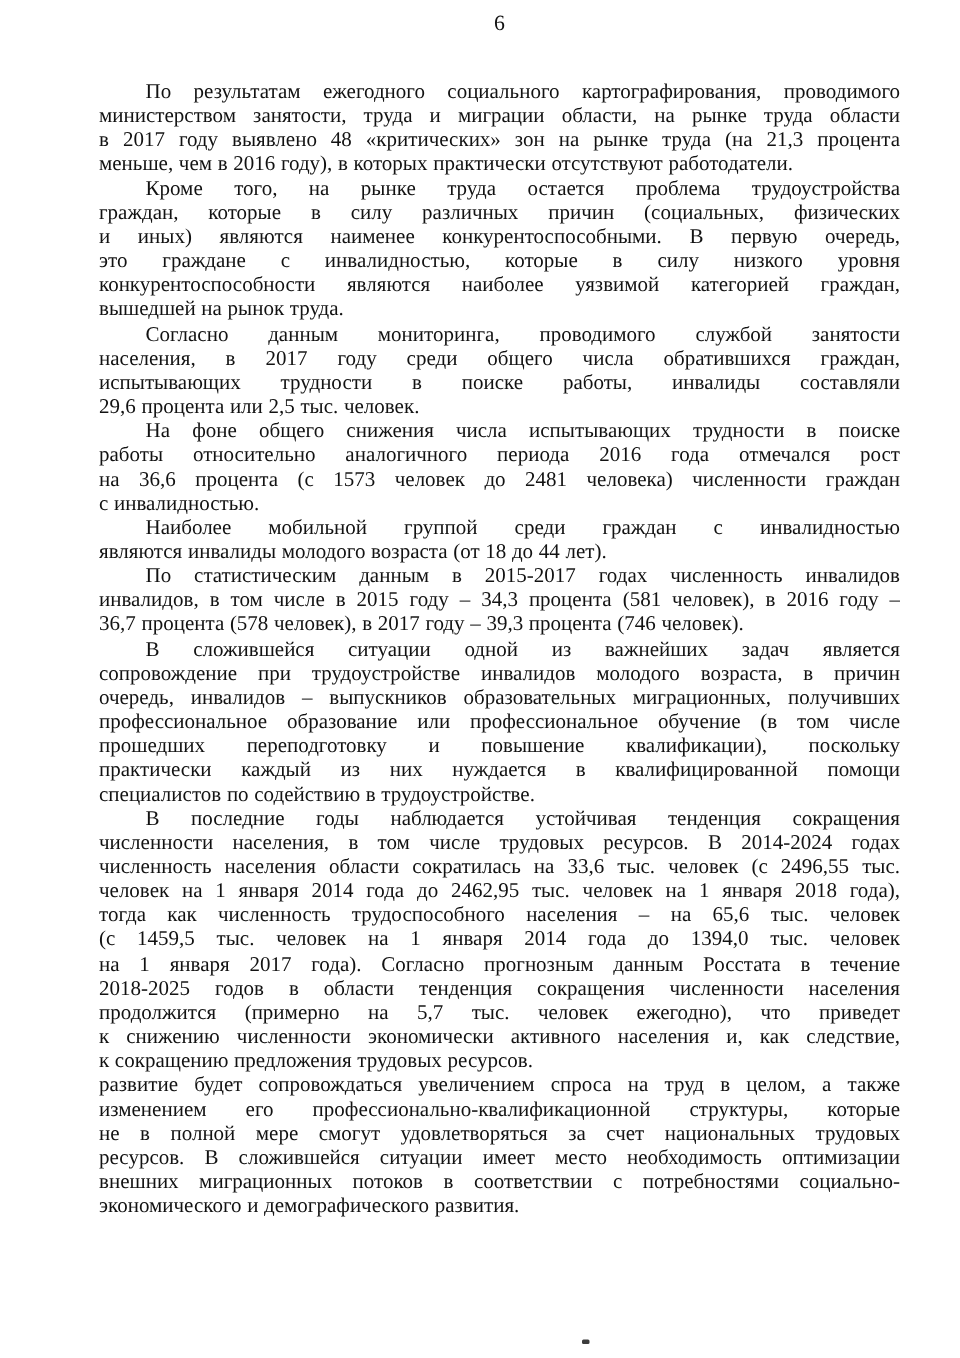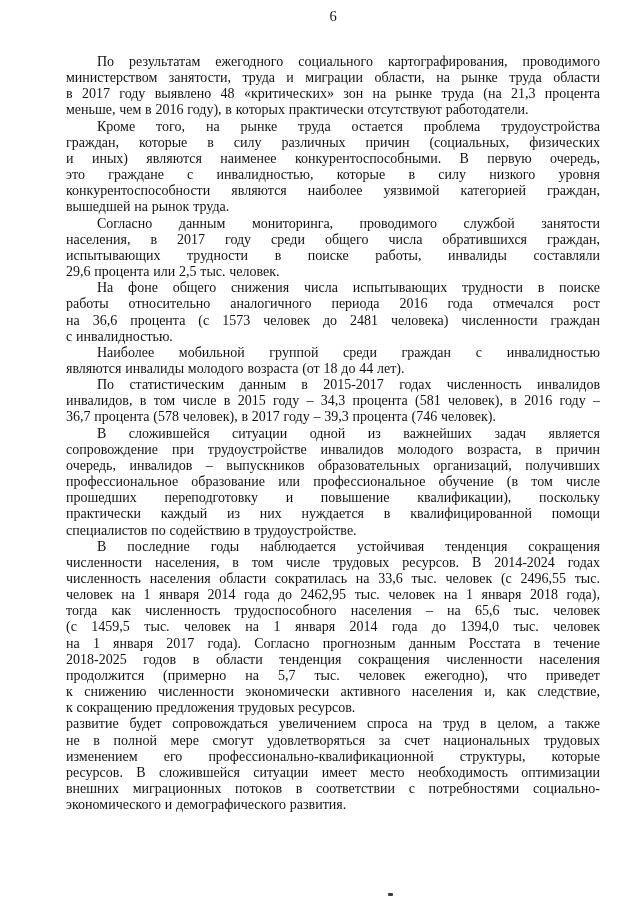--- a/index.html
+++ b/index.html
@@ -99,43 +99,43 @@
         <div class="line last">являются инвалиды молодого возраста (от 18 до 44 лет).</div>
       </div>
       <div class="paragraph">
         <div class="line first">По статистическим данным в 2015-2017 годах численность инвалидов</div>
         <div class="line">инвалидов, в том числе в 2015 году – 34,3 процента (581 человек), в 2016 году –</div>
         <div class="line last">36,7 процента (578 человек), в 2017 году – 39,3 процента (746 человек).</div>
       </div>
       <div class="paragraph">
         <div class="line first">В сложившейся ситуации одной из важнейших задач является</div>
         <div class="line">сопровождение при трудоустройстве инвалидов молодого возраста, в причин</div>
-        <div class="line">очередь, инвалидов – выпускников образовательных организаций, получивших</div>
+        <div class="line">очередь, инвалидов – выпускников образовательных миграционных, получивших</div>
         <div class="line">профессиональное образование или профессиональное обучение (в том числе</div>
         <div class="line">прошедших переподготовку и повышение квалификации), поскольку</div>
         <div class="line">практически каждый из них нуждается в квалифицированной помощи</div>
         <div class="line last">специалистов по содействию в трудоустройстве.</div>
       </div>
       <div class="paragraph">
         <div class="line first">В последние годы наблюдается устойчивая тенденция сокращения</div>
         <div class="line">численности населения, в том числе трудовых ресурсов. В 2014-2024 годах</div>
         <div class="line">численность населения области сократилась на 33,6 тыс. человек (с 2496,55 тыс.</div>
         <div class="line">человек на 1 января 2014 года до 2462,95 тыс. человек на 1 января 2018 года),</div>
         <div class="line">тогда как численность трудоспособного населения – на 65,6 тыс. человек</div>
         <div class="line">(с 1459,5 тыс. человек на 1 января 2014 года до 1394,0 тыс. человек</div>
         <div class="line">на 1 января 2017 года). Согласно прогнозным данным Росстата в течение</div>
         <div class="line">2018-2025 годов в области тенденция сокращения численности населения</div>
         <div class="line">продолжится (примерно на 5,7 тыс. человек ежегодно), что приведет</div>
         <div class="line">к снижению численности экономически активного населения и, как следствие,</div>
         <div class="line last">к сокращению предложения трудовых ресурсов.</div>
       </div>
       <div class="paragraph">
         <div class="line">развитие будет сопровождаться увеличением спроса на труд в целом, а также</div>
+        <div class="line">изменением его профессионально-квалификационной структуры, которые</div>
         <div class="line">не в полной мере смогут удовлетворяться за счет национальных трудовых</div>
-        <div class="line">изменением его профессионально-квалификационной структуры, которые</div>
         <div class="line">ресурсов. В сложившейся ситуации имеет место необходимость оптимизации</div>
         <div class="line">внешних миграционных потоков в соответствии с потребностями социально-</div>
         <div class="line last">экономического и демографического развития.</div>
       </div>
     </div>
 
   <div class="scan-speck"></div>
 </div>
 
 </body></html>

